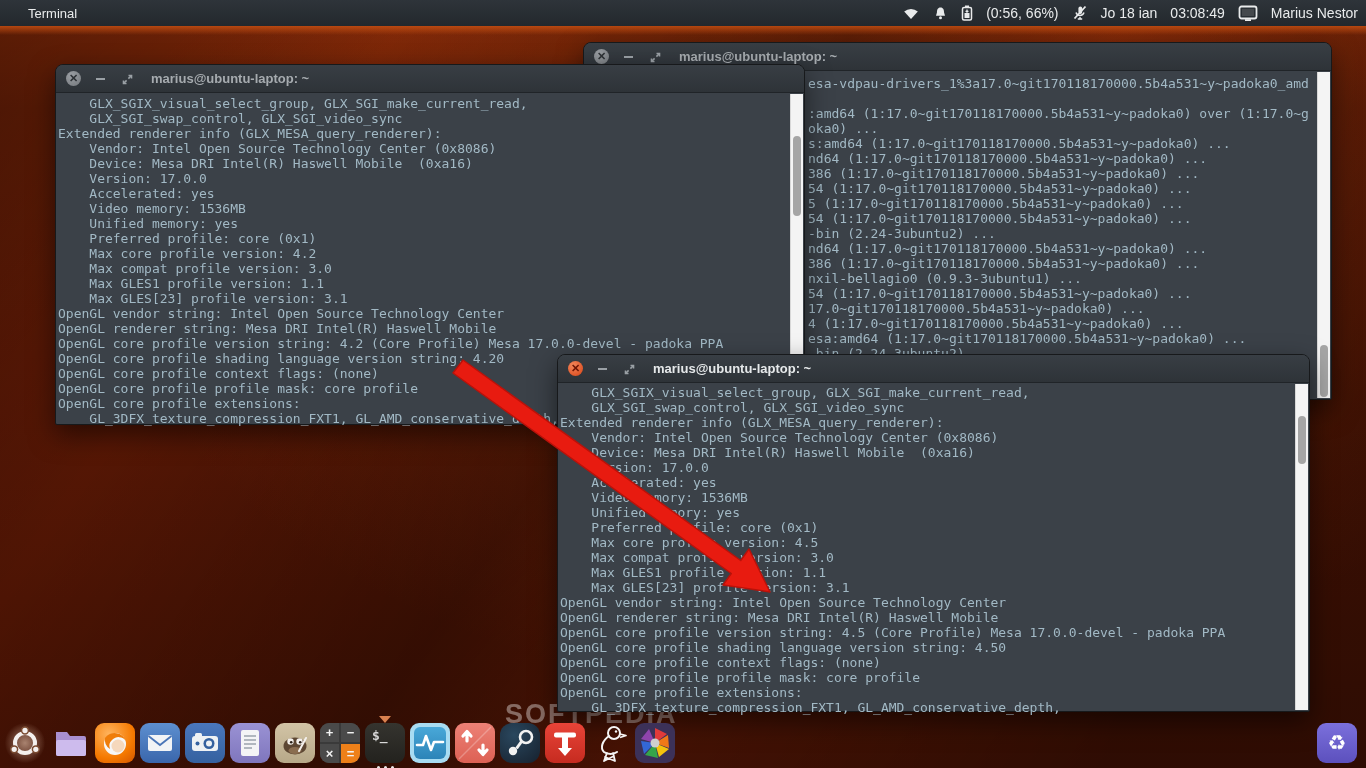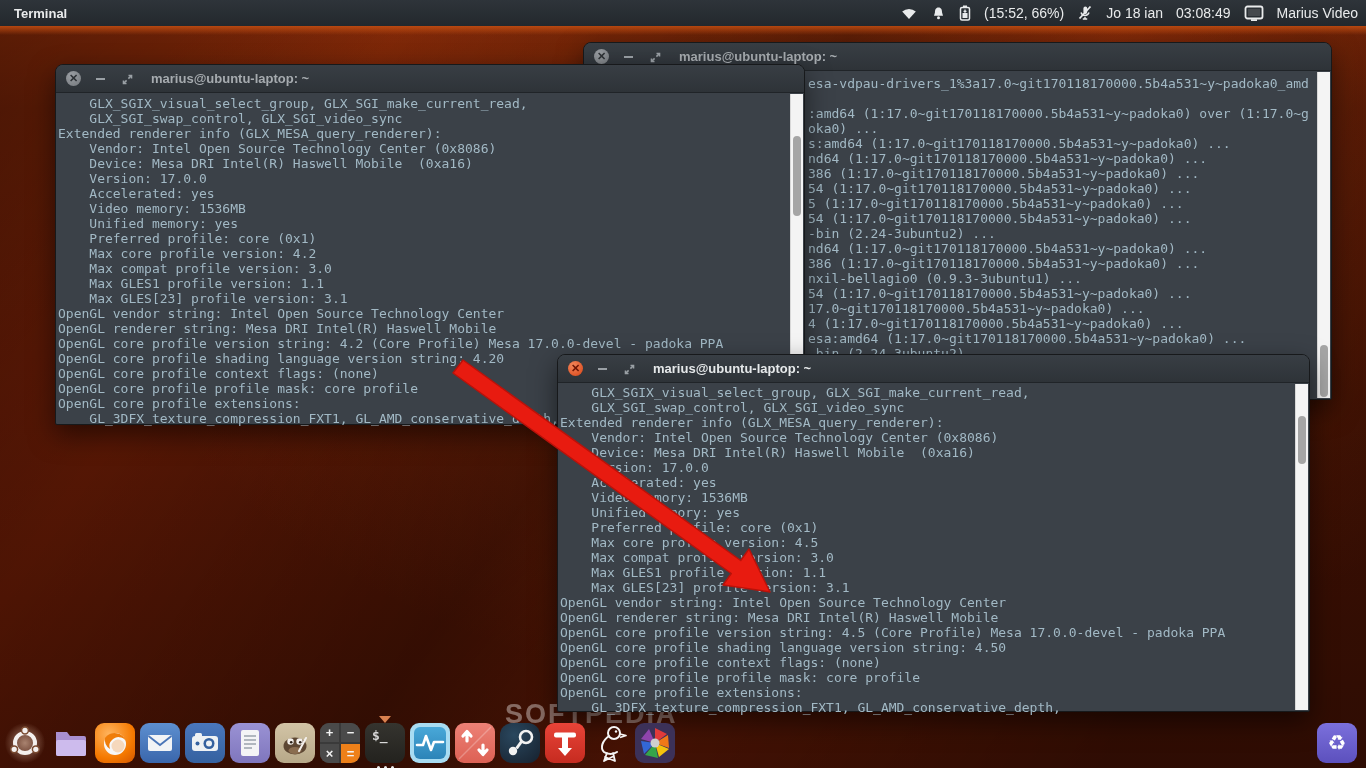--- a/index.html
+++ b/index.html
@@ -18,21 +18,21 @@
     content:""; position:absolute; left:0; right:0; top:26px; height:9px;
     background:linear-gradient(180deg, rgba(196,78,18,0.85), rgba(120,35,8,0));
   }
 
   
   .topbar {
     position:absolute; left:0; top:0; width:1366px; height:26px;
     background:linear-gradient(180deg,#2e343a,#23282d); z-index:40;
     display:flex; align-items:center; color:#e9ebec; font-size:14px;
   }
-  .topbar .appname { font-weight:bold; margin-left:14px; font-size:13px; }
+  .topbar .appname { font-weight:normal; margin-left:28px; font-size:13px; }
   .topbar .right { margin-left:auto; display:flex; align-items:center; gap:13px; padding-right:8px; }
   .tb-ico { display:inline-flex; align-items:center; }
   .tb-ico svg { display:block; }
 
   
   .term {
     position:absolute; border:1px solid #17191b; border-radius:8px 8px 2px 2px;
     background:#3b4148; box-shadow:0 10px 26px rgba(0,0,0,0.5);
   }
   .titlebar {
@@ -240,39 +240,39 @@
         </svg>
     </span>
     <span class="tb-ico">
       <svg width="12" height="16" viewBox="0 0 12 16">
           <rect x="4" y="0.5" width="4" height="2" fill="#e9ebec"></rect>
           <rect x="1.5" y="2.5" width="9" height="12.5" rx="1.5" fill="none" stroke="#e9ebec" stroke-width="1.5"></rect>
           <rect x="3.5" y="8" width="5" height="5" fill="#e9ebec"></rect>
           <path d="M6 4.5 L6 7 M4.6 5.8 L6 7.2 L7.4 5.8" stroke="#e9ebec" stroke-width="1.2" fill="none"></path>
         </svg>
     </span>
-    <span>(15:52, 66%)</span>
+    <span>(0:56, 66%)</span>
     <span class="tb-ico">
       <svg width="16" height="16" viewBox="0 0 16 16">
           <rect x="6.4" y="1.5" width="3.8" height="7.5" rx="1.9" fill="#e9ebec"></rect>
           <path d="M4 7.5 a4.2 4.2 0 0 0 8 0" fill="none" stroke="#e9ebec" stroke-width="1.4"></path>
           <path d="M8 11.8 V14 M5.8 14 h4.4" stroke="#e9ebec" stroke-width="1.4"></path>
           <path d="M2.5 13.5 L13.5 1.5" stroke="#e9ebec" stroke-width="1.8"></path>
         </svg>
     </span>
     <span>Jo 18 ian</span>
     <span>03:08:49</span>
     <span class="tb-ico">
       <svg width="20" height="17" viewBox="0 0 20 17">
           <rect x="1.5" y="1.5" width="17" height="12" rx="2" fill="none" stroke="#e9ebec" stroke-width="1.8"></rect>
           <rect x="4" y="4" width="12" height="7" fill="#45494d"></rect>
           <rect x="7" y="14.2" width="6" height="1.8" fill="#e9ebec"></rect>
         </svg>
     </span>
-    <span>Marius Video</span>
+    <span>Marius Nestor</span>
   </span>
 </div>
 
 <div class="dock">
 
   <div class="dock-icon ico-ubuntu" style="left:5px;" title="ubuntu-dash">
     <svg viewBox="0 0 40 40">
       <circle cx="20" cy="20" r="10" fill="none" stroke="#f4f0ee" stroke-width="4"></circle>
       <circle cx="20" cy="7.5" r="3.4" fill="#f4f0ee" stroke="#7a4a30" stroke-width="1.5"></circle>
       <circle cx="9.2" cy="26.3" r="3.4" fill="#f4f0ee" stroke="#7a4a30" stroke-width="1.5"></circle>

